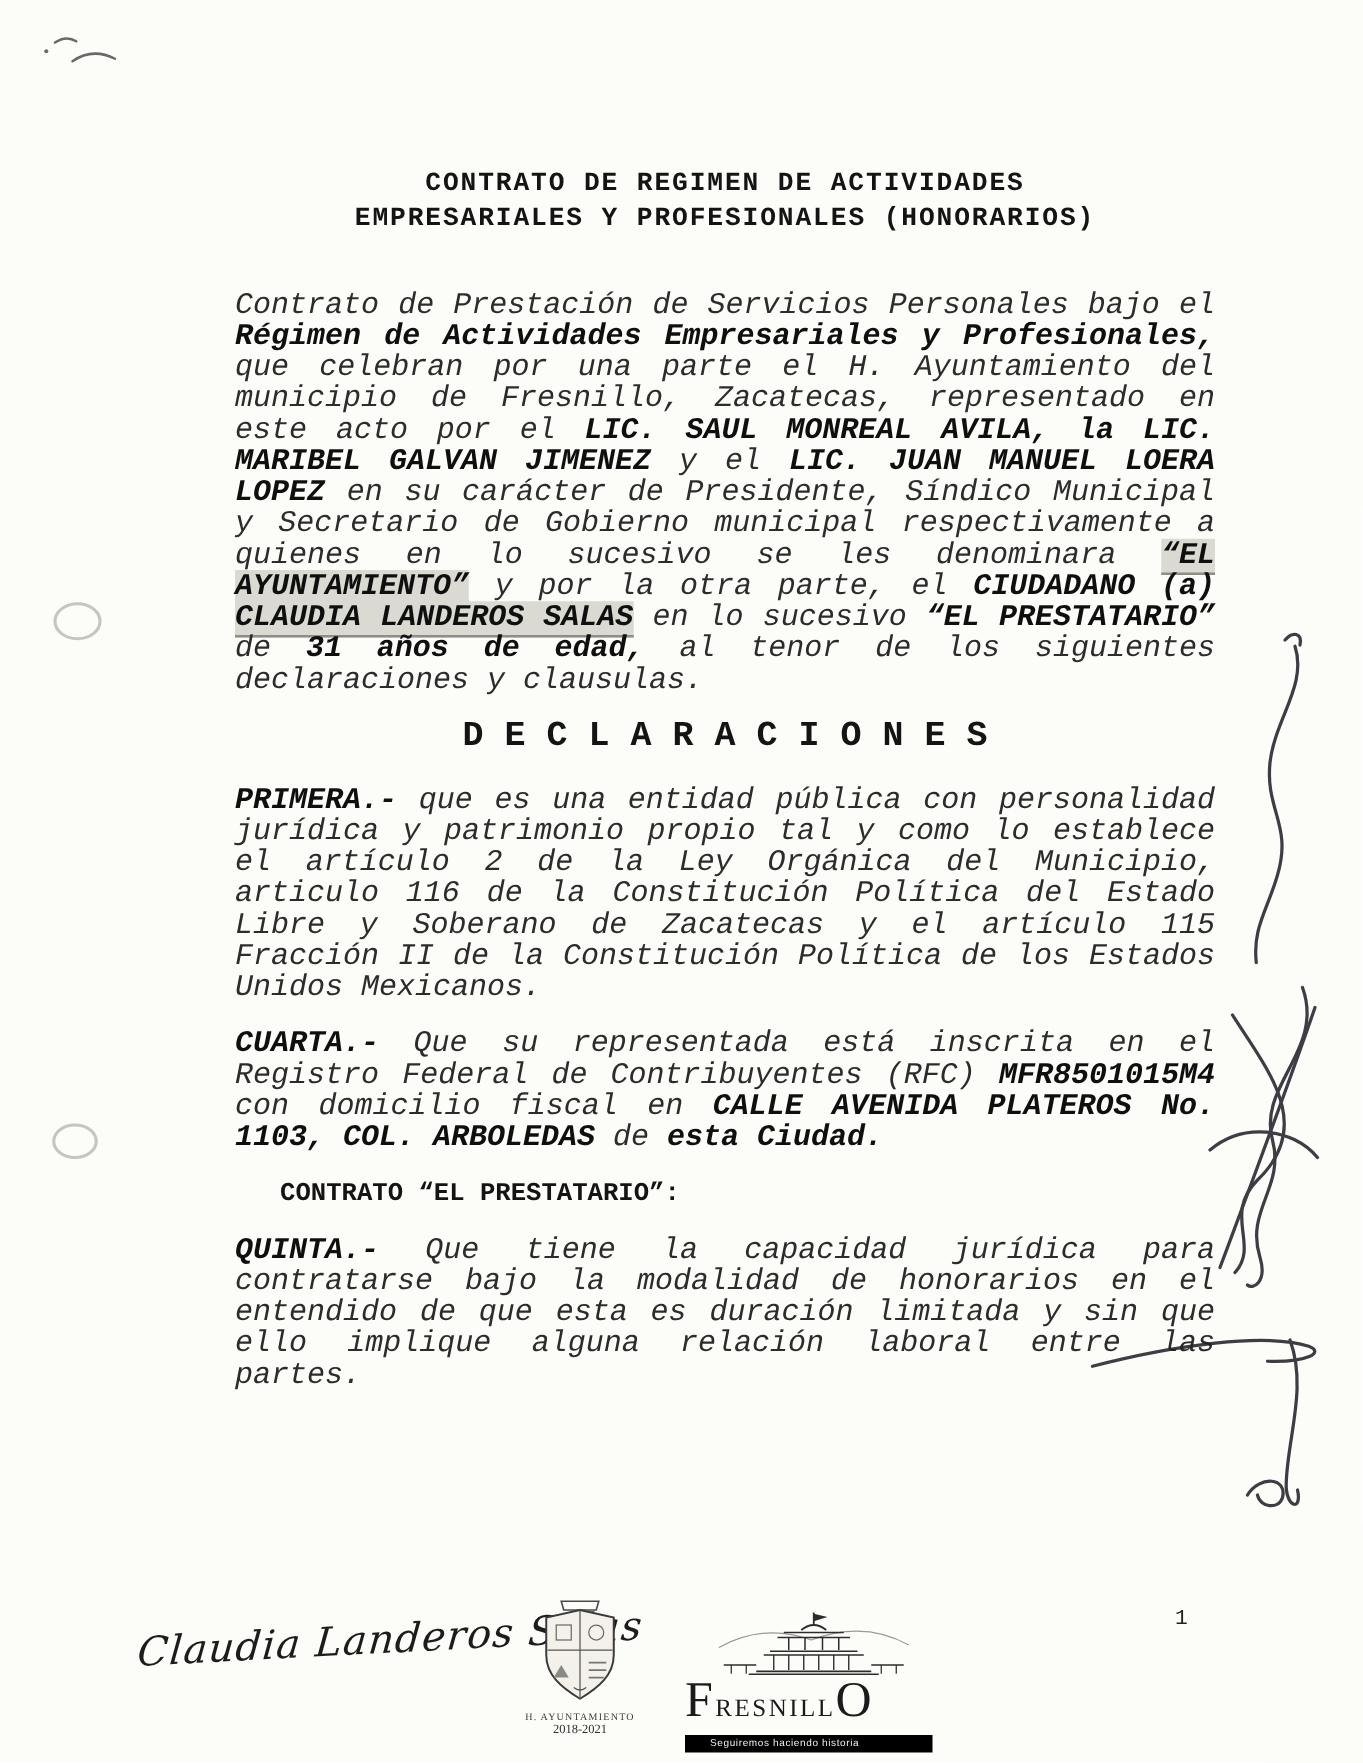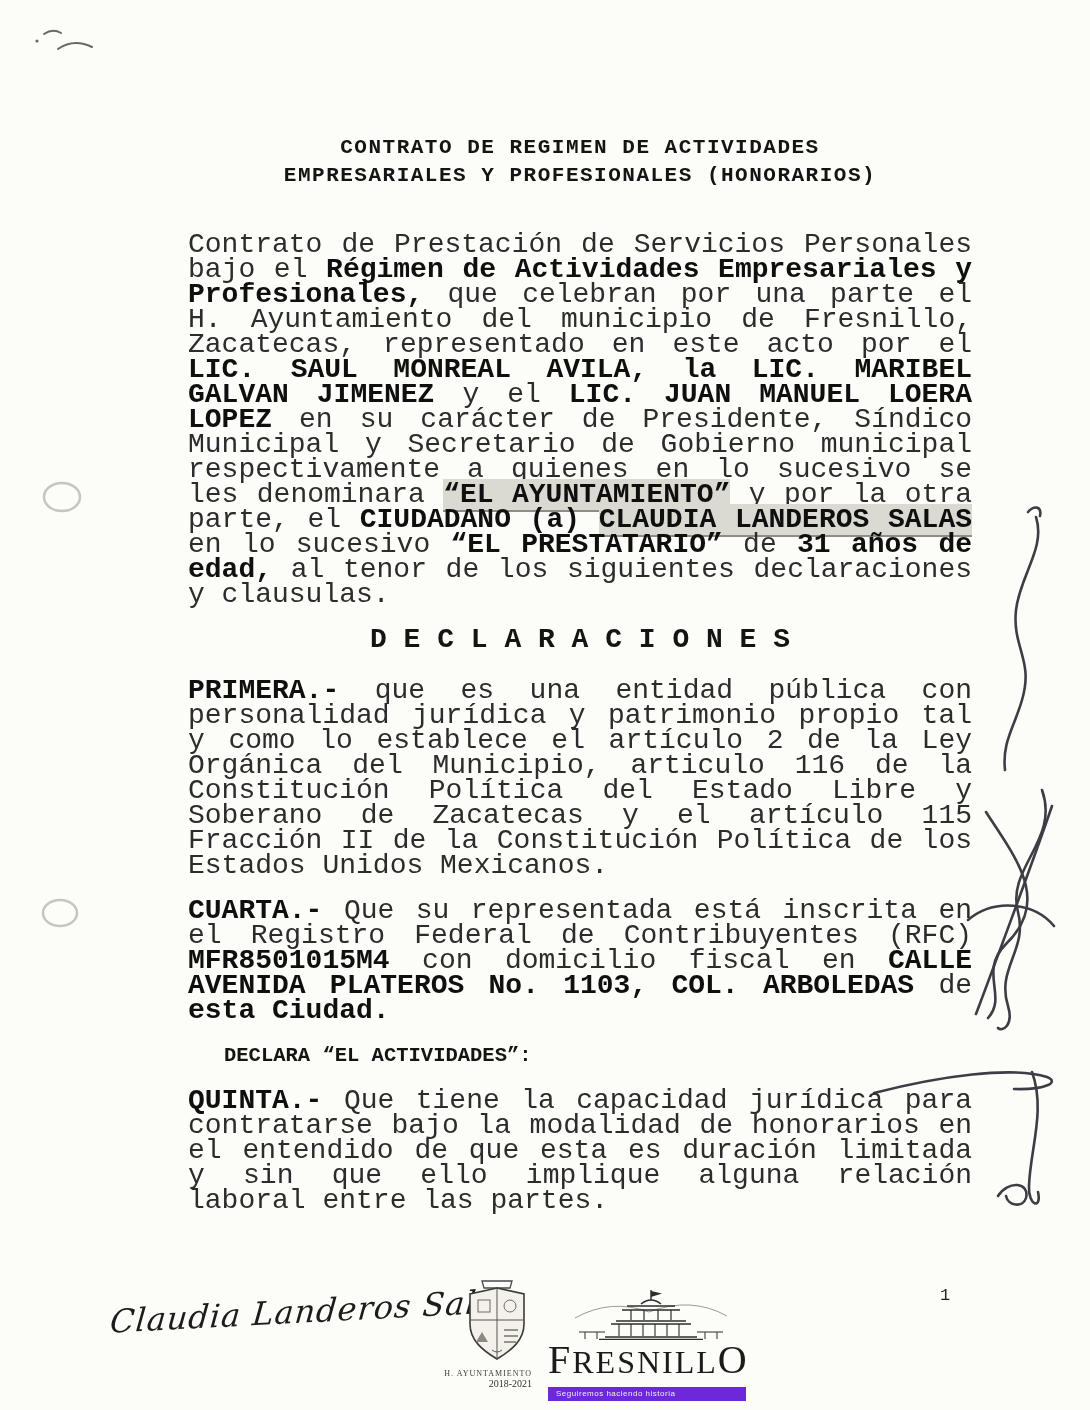--- a/index.html
+++ b/index.html
@@ -15,22 +15,22 @@
   .content {
     position:absolute; left:168px; top:134px; width:784px;
     z-index:1;
     margin-left:20px;
   }
   .doc-title {
     text-align:center; font-weight:bold; font-size:21px; line-height:28px;
     letter-spacing:1.5px; color:#141414; margin-bottom:42px;
   }
   .para {
-    text-align:justify; font-size:28px; line-height:25px;
-    margin-bottom:20px; color:#2c2c2c;
+    text-align:justify; font-size:24px; line-height:25px;
+    margin-bottom:20px; color:#2c2c2c;font-style:italic;
   }
   .para .b, .b { font-weight:bold; color:#0f0f0f; }
   .para .hl { background:#dadad3; border-bottom:2px solid #8e8e86; }
   .center-heading {
     text-align:center; font-weight:bold; font-size:28px; line-height:25px;
     color:#141414; margin:10px 0 26px 0;
   }
   .sub-heading {
     font-weight:bold; font-size:20.5px; line-height:25px; color:#141414;
     margin:0 0 20px 36px;
@@ -39,40 +39,40 @@
     position:absolute; left:940px; top:1286px; font-size:17px; color:#222;
     z-index:2;
   }
   .footer { position:absolute; left:0; top:1280px; width:1090px; height:130px; z-index:2; }
   .handwritten {
     position:absolute; left:110px; top:14px; width:330px;
     font-family:"DejaVu Serif",serif; font-style:italic;
     font-size:32px; letter-spacing:1px; color:#1c1c1c;
     transform:rotate(-3deg) skewX(-8deg); white-space:nowrap;
   }
-  .crest { position:absolute; left:436px; top:0px; width:96px; text-align:right; }
+  .crest { position:absolute; left:416px; top:0px; width:96px; text-align:center; }
   .crest-caption1 {
     font-family:"Liberation Serif",serif; font-size:8px; letter-spacing:1px;
     color:#3c3c3c; margin-top:2px;
   }
   .crest-caption2 {
     font-family:"Liberation Serif",serif; font-size:10px; color:#2f2f2f;
   }
   .fresnillo { position:absolute; left:548px; top:8px; width:205px; }
   .fres-building { display:block; margin:0 auto 2px auto; }
   .fres-wordmark {
     font-family:"Liberation Serif",serif; color:#1b1b1b; letter-spacing:2px;
     line-height:36px; white-space:nowrap;
   }
   .fres-big { font-size:40px; }
-  .fres-mid { font-size:32px; }
+  .fres-mid { font-size:20px; }
   .fres-tagline {
-    margin-top:1px; width:198px; height:14px; background:#6d28d9;
+    margin-top:1px; width:198px; height:14px; background:#000000;
     color:#efefef; font-family:"Liberation Sans",sans-serif; font-size:8px;
-    line-height:14px; padding-left:8px; letter-spacing:0.5px;
+    line-height:14px; padding-left:20px; letter-spacing:0.5px;
   }
   .artifacts {
     position:absolute; left:0; top:0; width:1090px; height:1410px;
     z-index:5; pointer-events:none;
   }
 </style>
 </head>
 <body>
 
 <div class="page">
@@ -87,21 +87,21 @@
 
     <h2 class="center-heading">D E C L A R A C I O N E S</h2>
 
 
     <p class="para"><span class="b">PRIMERA.- </span><span>que es una entidad pública con personalidad jurídica y patrimonio propio tal y como lo establece el artículo 2 de la Ley Orgánica del Municipio, articulo 116 de la Constitución Política del Estado Libre y Soberano de Zacatecas y el artículo 115 Fracción II de la Constitución Política de los Estados Unidos Mexicanos.</span></p>
 
 
 
     <p class="para"><span class="b">CUARTA.- </span><span>Que su representada está inscrita en el Registro Federal de Contribuyentes (RFC) </span><span class="b">MFR8501015M4</span><span> con domicilio fiscal en </span><span class="b">CALLE AVENIDA PLATEROS No. 1103, COL. ARBOLEDAS</span><span> de </span><span class="b">esta Ciudad.</span></p>
 
-    <h3 class="sub-heading">DECLARA “EL ACTIVIDADES”:</h3>
+    <h3 class="sub-heading">CONTRATO “EL PRESTATARIO”:</h3>
 
     <p class="para"><span class="b">QUINTA.- </span><span>Que tiene la capacidad jurídica para contratarse bajo la modalidad de honorarios en el entendido de que esta es duración limitada y sin que ello implique alguna relación laboral entre las partes.</span></p>
   </div>
 
   <div class="page-number">1</div>
 
   <div class="footer">
     <div class="handwritten">Claudia Landeros Salas</div>
 
     <div class="crest">

